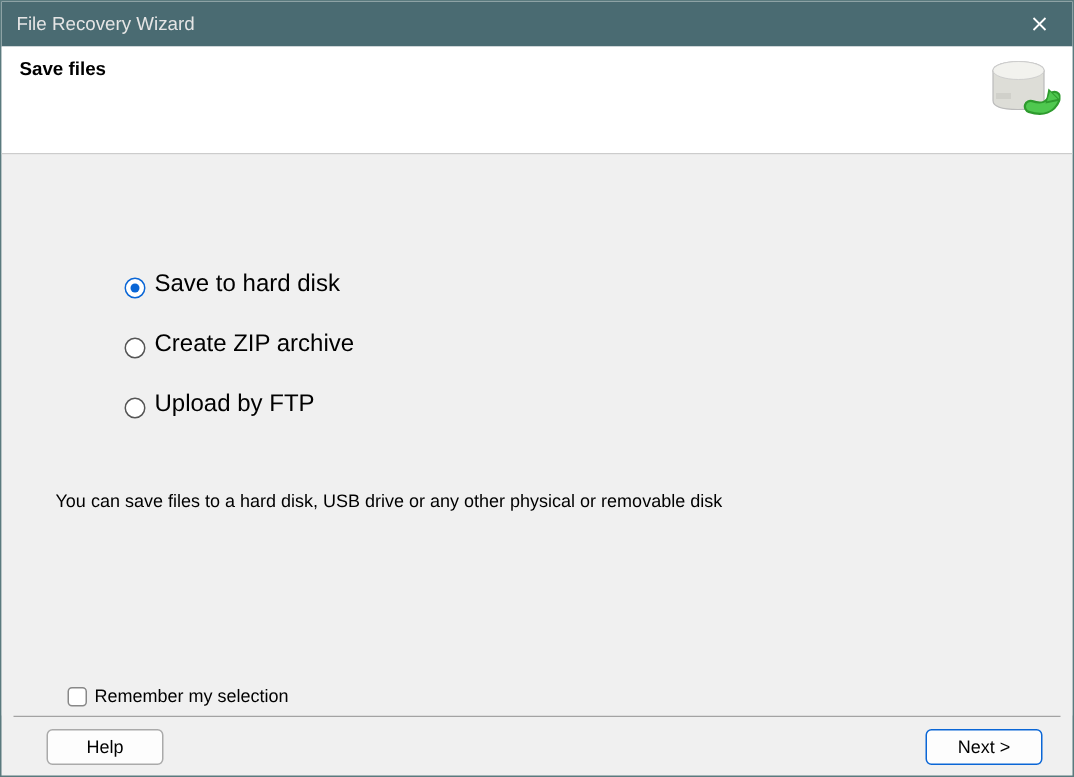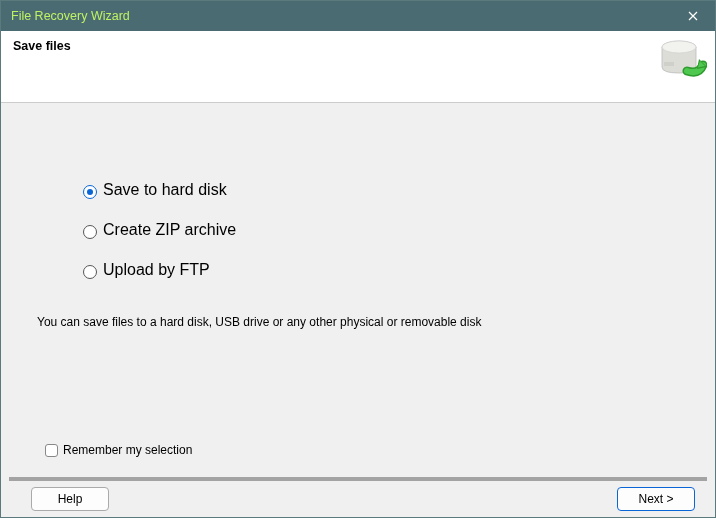--- a/index.html
+++ b/index.html
@@ -9,21 +9,21 @@
     height: 518px;
     font-family: "Segoe UI", Tahoma, sans-serif;
     font-size: 12px;
     background: #f0f0f0;
     overflow: hidden;
     border: 1px solid #5a7a7e;
   }
   .titlebar {
     height: 30px;
     background: #4a6b72;
-    color: #bef264;
+    color: #e5e5e5;
     display: flex;
     align-items: center;
     padding: 0 0 0 10px;
     font-size: 12.5px;
   }
   .titlebar .spacer { flex: 1; }
   .titlebar .close {
     width: 44px;
     height: 30px;
     display: flex;
@@ -79,43 +79,43 @@
     content: "";
     position: absolute;
     left: 2.5px; top: 2.5px;
     width: 6px; height: 6px;
     border-radius: 50%;
     background: #0a66d6;
   }
   .hint {
     position: absolute;
     left: 36px;
-    top: 212px;
+    top: 224px;
     font-size: 12px;
   }
   .remember {
     position: absolute;
     left: 44px;
-    bottom: 20px;
+    bottom: 6px;
     display: flex;
     align-items: center;
     font-size: 12px;
     cursor: pointer;
   }
   .checkbox {
     width: 13px;
     height: 13px;
     border: 1px solid #888;
     border-radius: 3px;
     margin-right: 5px;
     background: #fff;
   }
 
   .footer {
-    border-top: 4px solid #a3a3a3;
+    border-top: 1px solid #a3a3a3;
     height: 40px;
     display: flex;
     align-items: center;
     padding: 0 12px;
     margin: 0 8px;
   }
   .footer .spacer { flex: 1; }
   .btn {
     height: 24px;
     min-width: 78px;

